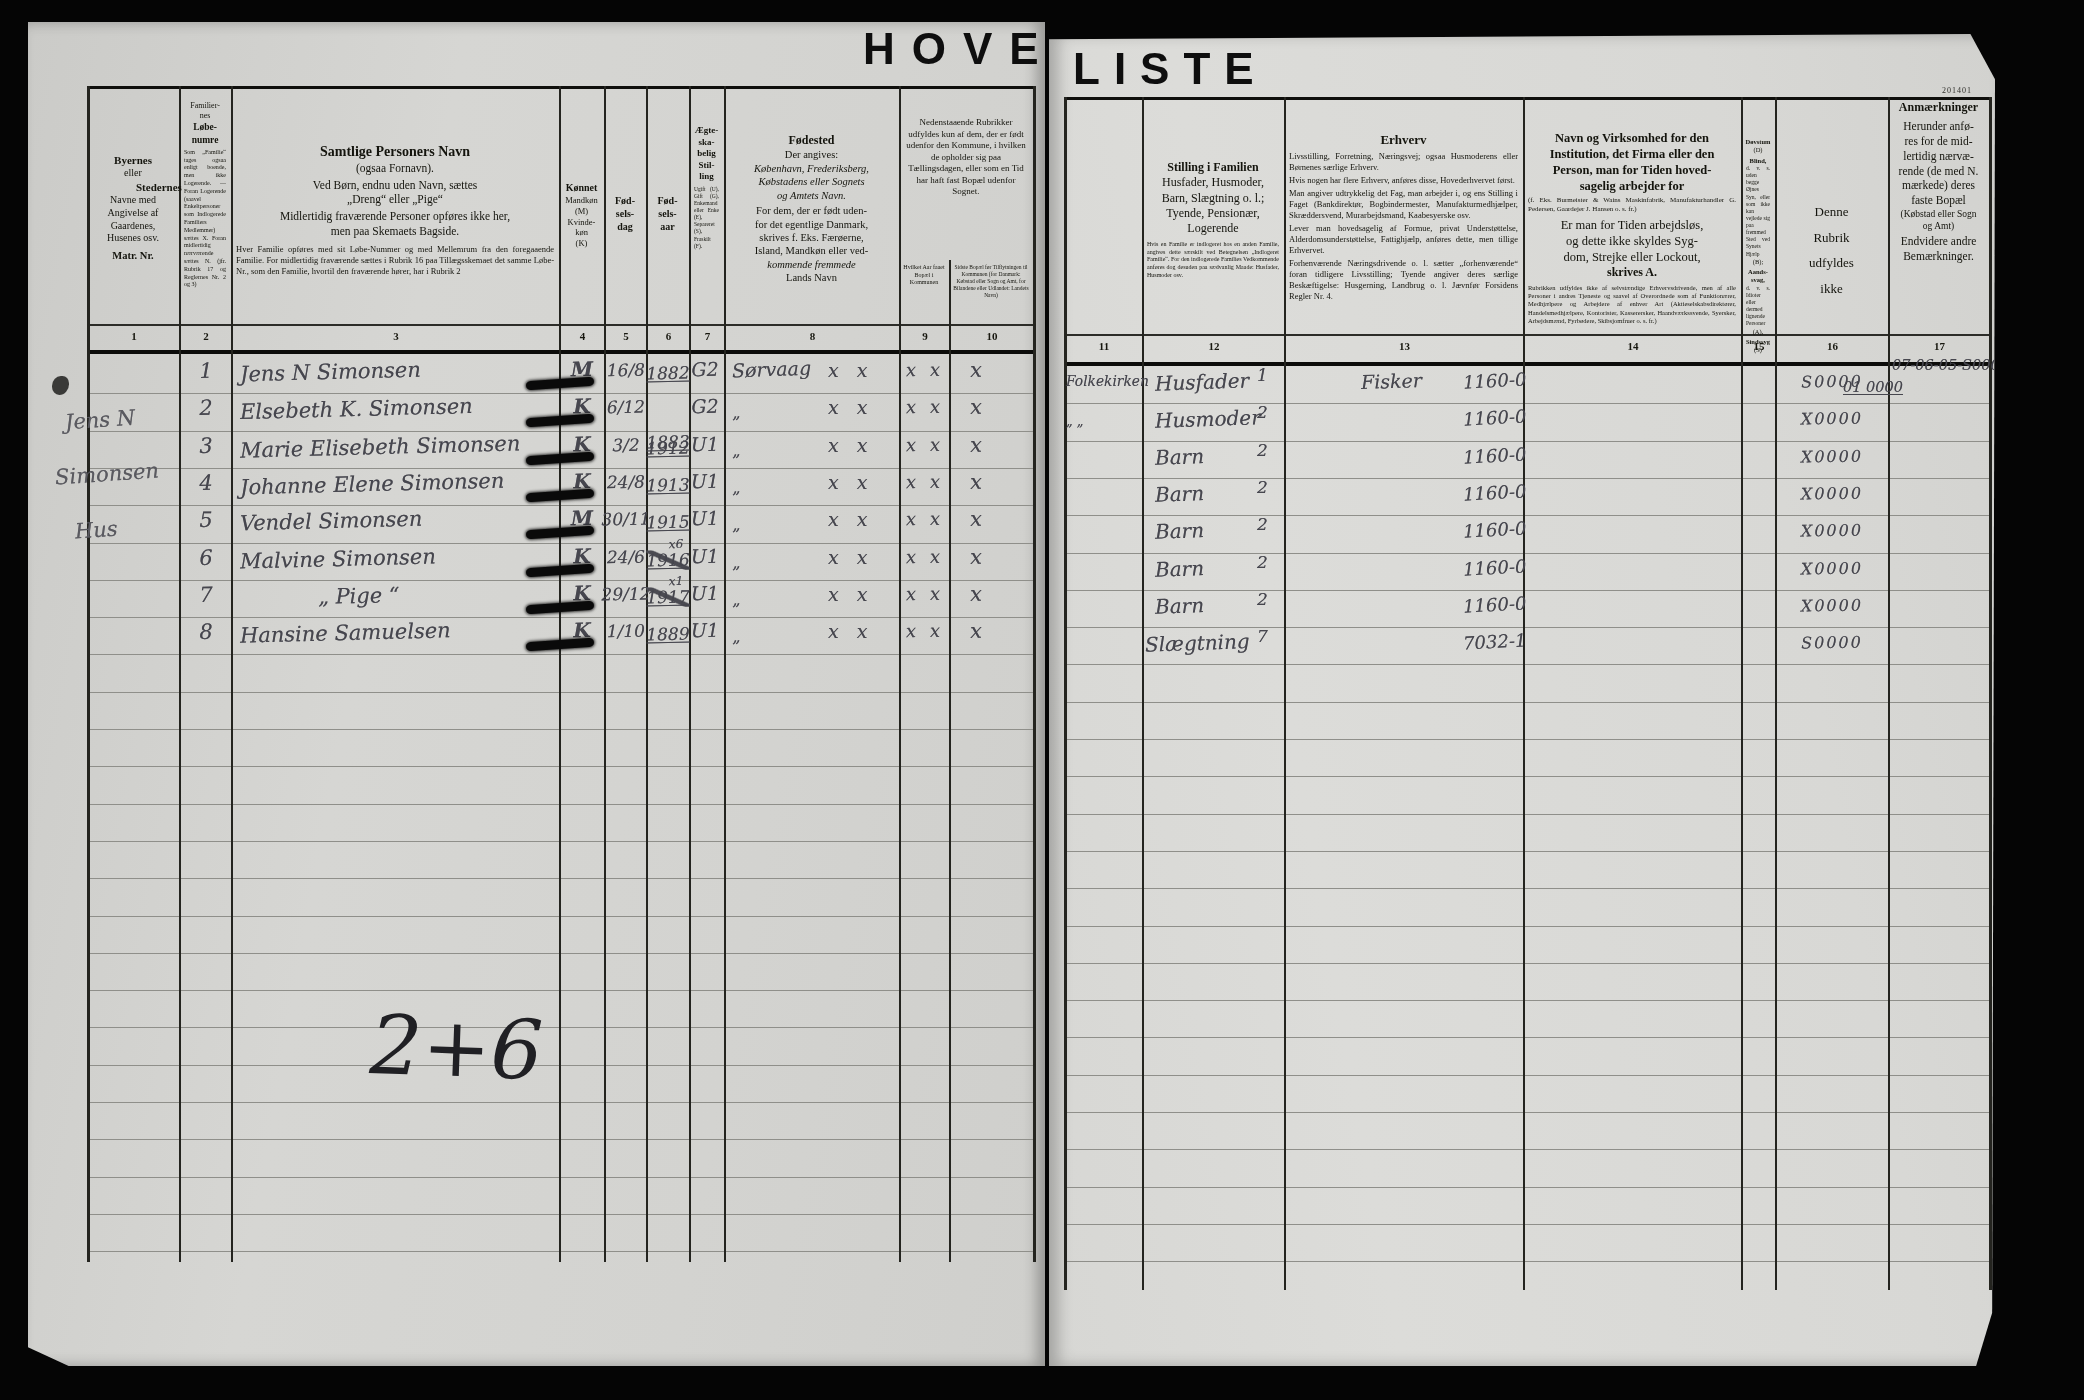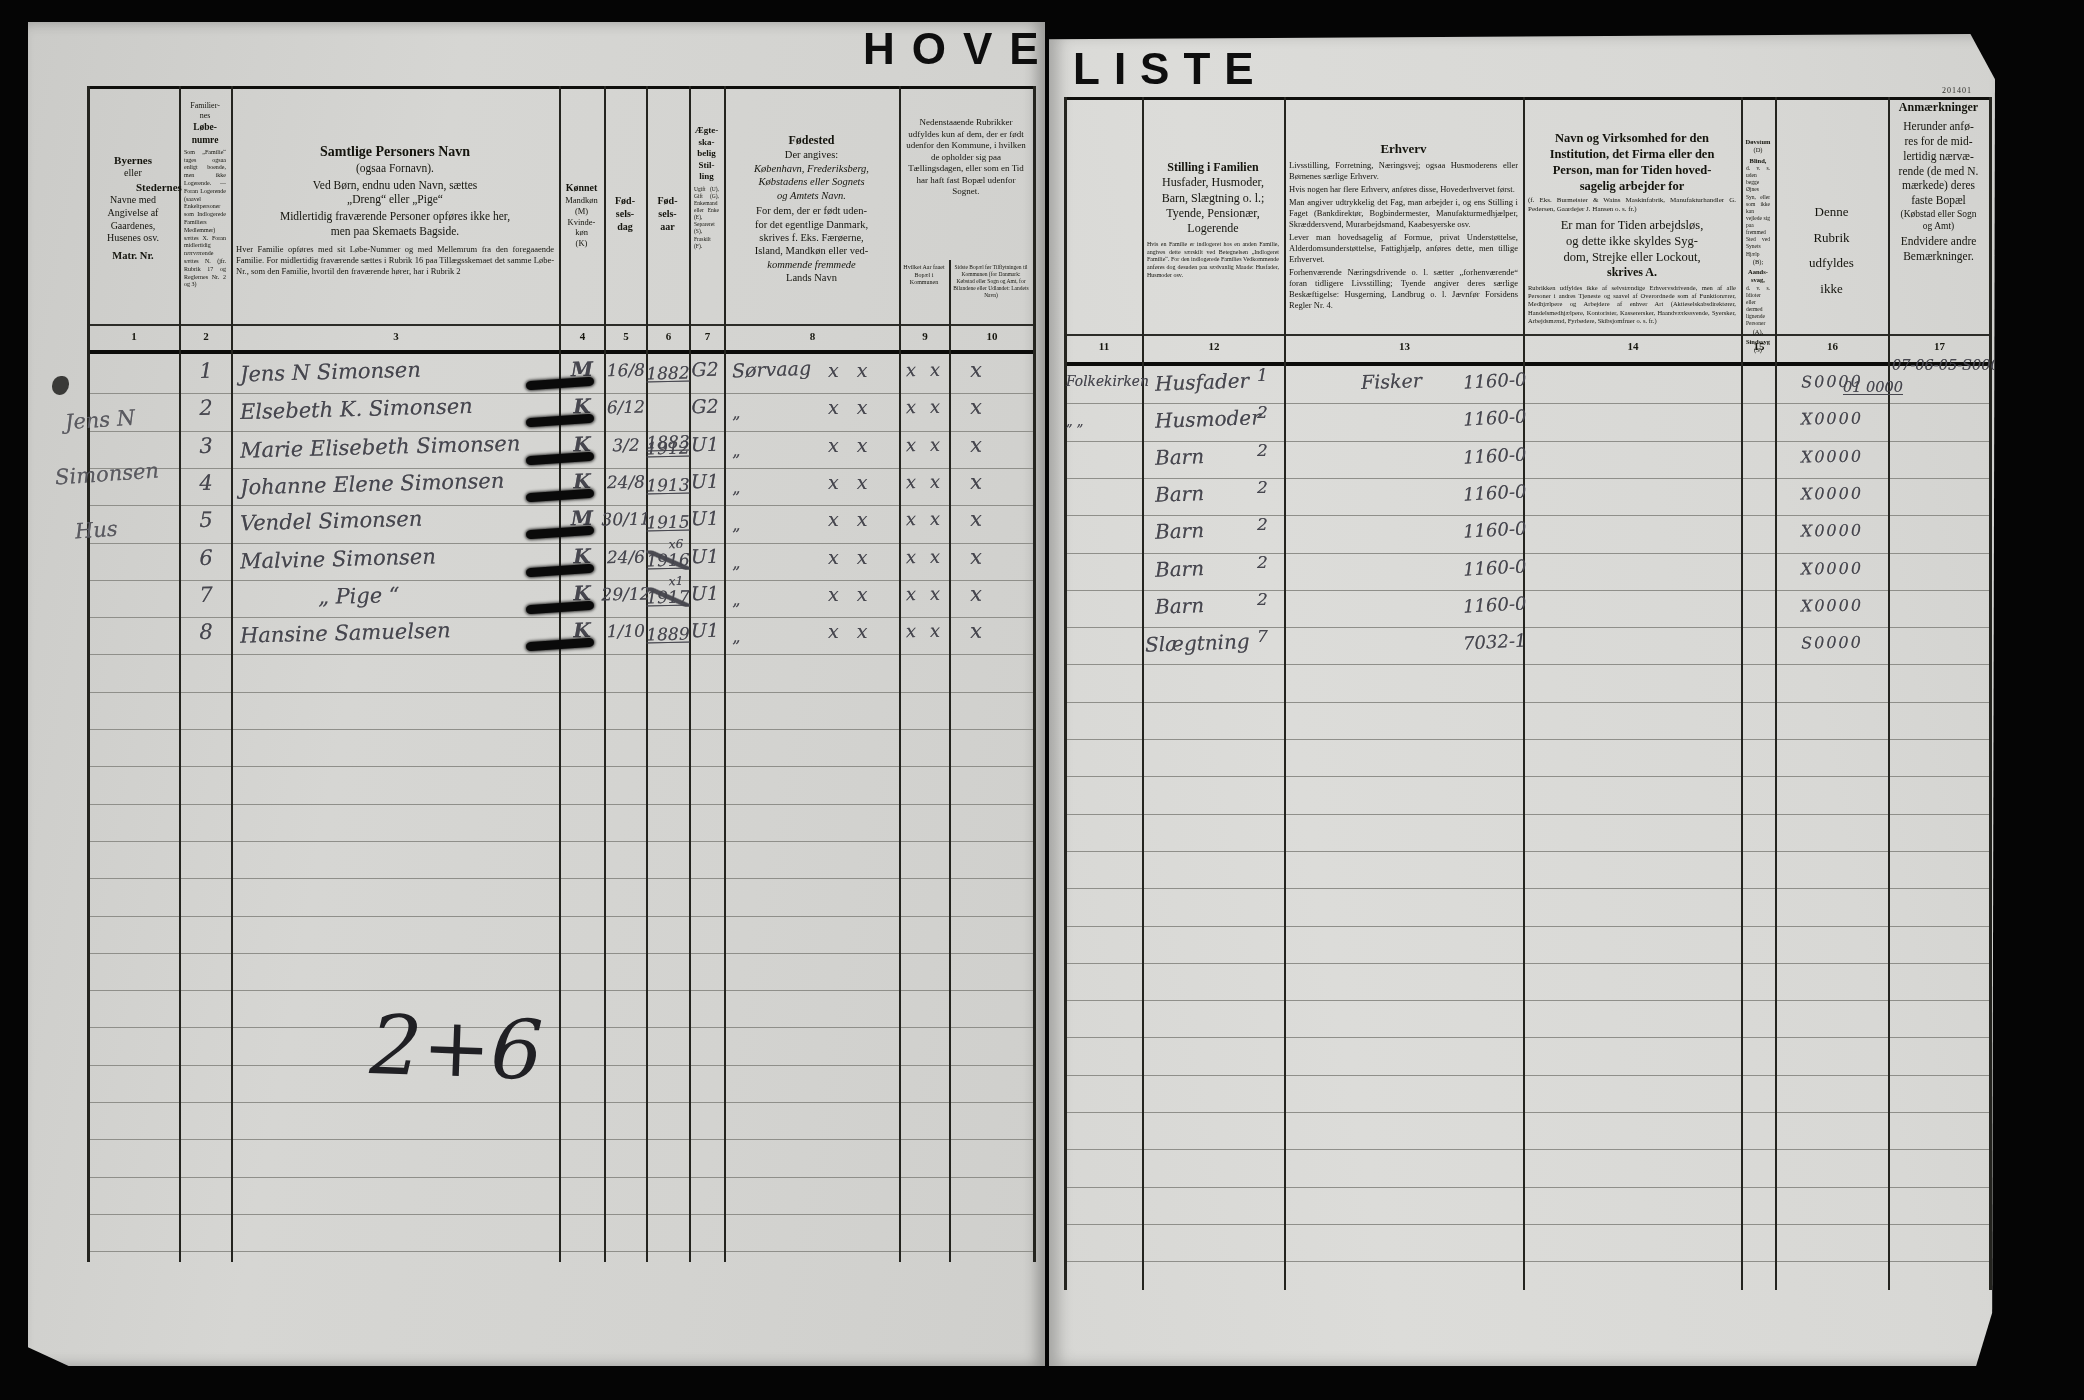--- a/index.html
+++ b/index.html
@@ -301,21 +301,21 @@
       <div class="vline" style="position: absolute; left: 839px; top: 63px; width: 2px; height: 1193px; background: rgb(36, 36, 31);"></div>
       <div class="vline" style="position: absolute; left: 939.5px; top: 63px; width: 3px; height: 1193px; background: rgb(36, 36, 31);"></div>
       <div class="hcell" style="position: absolute; left: 96px; top: 66px; width: 136px; padding-top: 60px;">
         <div class="hl b" style="font-size: 12px;">Stilling i Familien</div>
         <div class="hl" style="font-size: 12px;">Husfader, Husmoder,</div>
         <div class="hl" style="font-size: 12px;">Barn, Slægtning o. l.;</div>
         <div class="hl" style="font-size: 12px;">Tyende, Pensionær,</div>
         <div class="hl" style="font-size: 12px;">Logerende</div>
         <div class="hl sm" style="font-size: 6px; margin-top: 4px;">Hvis en Familie er indlogeret hos en anden Familie, angives dette særskilt ved Betegnelsen „Indlogeret Familie“. For den indlogerede Families Vedkommende anføres dog desuden paa sædvanlig Maade: Husfader, Husmoder osv.</div>
       </div>
-      <div class="hcell" style="position: absolute; left: 238px; top: 66px; width: 233px; padding-top: 41px;">
+      <div class="hcell" style="position: absolute; left: 238px; top: 66px; width: 233px; padding-top: 32px;">
         <div class="hl b" style="font-size: 13px;">Erhverv</div>
         <div class="hl sm" style="font-size: 8.5px; margin-top: 2px;">Livsstilling, Forretning, Næringsvej; ogsaa Husmoderens eller Børnenes særlige Erhverv.</div>
         <div class="hl sm" style="font-size: 8.5px; margin-top: 2px;">Hvis nogen har flere Erhverv, anføres disse, Hovederhvervet først.</div>
         <div class="hl sm" style="font-size: 8.5px; margin-top: 2px;">Man angiver udtrykkelig det Fag, man arbejder i, og ens Stilling i Faget (Bankdirektør, Bogbindermester, Manufakturmedhjælper, Skræddersvend, Murarbejdsmand, Kaabesyerske osv.</div>
         <div class="hl sm" style="font-size: 8.5px; margin-top: 2px;">Lever man hovedsagelig af Formue, privat Understøttelse, Alderdomsunderstøttelse, Fattighjælp, anføres dette, men tillige Erhvervet.</div>
         <div class="hl sm" style="font-size: 8.5px; margin-top: 2px;">Forhenværende Næringsdrivende o. l. sætter „forhenværende“ foran tidligere Livsstilling; Tyende angiver deres særlige Beskæftigelse: Husgerning, Landbrug o. l. Jævnfør Forsidens Regler Nr. 4.</div>
       </div>
       <div class="hcell" style="position: absolute; left: 477px; top: 66px; width: 212px; padding-top: 30px;">
         <div class="hl b" style="font-size: 12.5px;">Navn og Virksomhed for den</div>
         <div class="hl b" style="font-size: 12.5px;">Institution, det Firma eller den</div>

